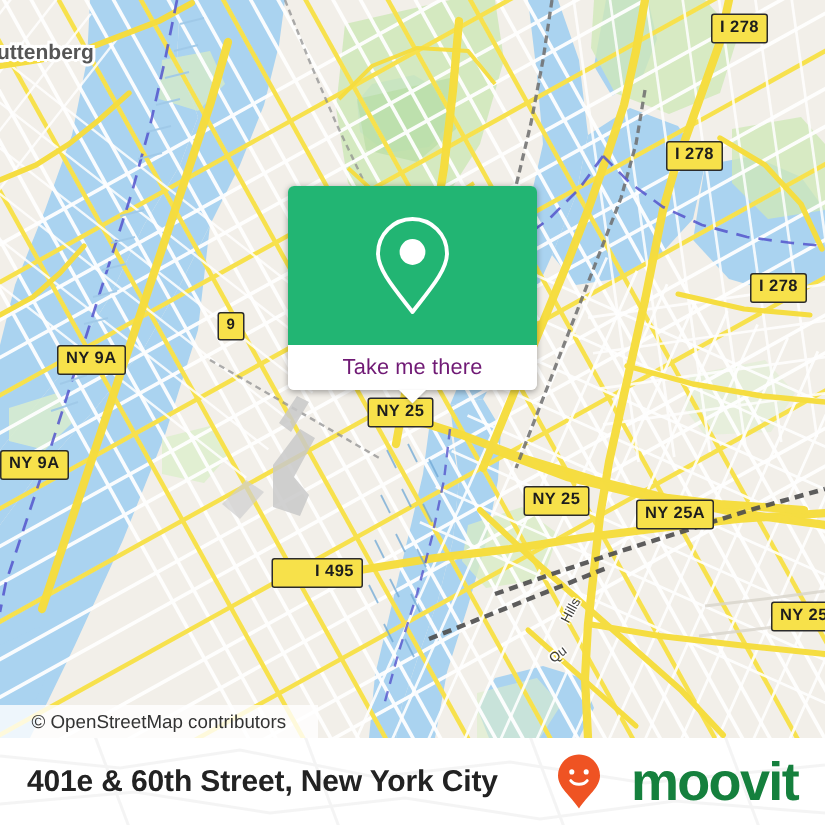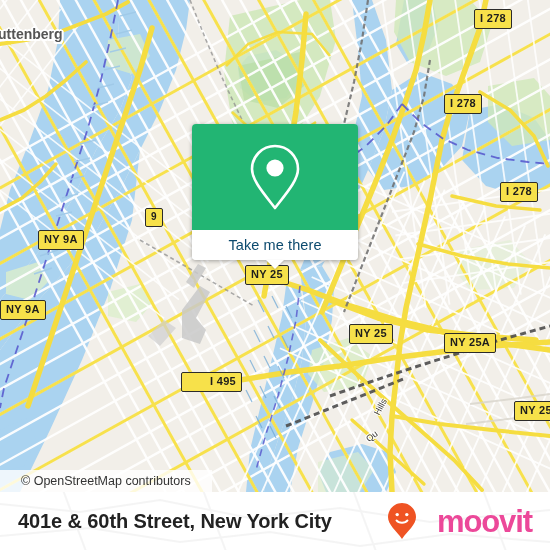--- a/index.html
+++ b/index.html
@@ -45,21 +45,21 @@
     box-shadow:0 1px 4px rgba(0,0,0,.35);
     font-family:"Liberation Sans", sans-serif;
   }
   .card-top{
     background:#22b573;height:106px;border-radius:4px 4px 0 0;
     display:flex;align-items:center;justify-content:center;
   }
   .card-btn{
     background:#ffffff;height:30px;border-radius:0 0 4px 4px;
     display:flex;align-items:center;justify-content:center;
-    color:#0c4a6e;font-size:14.5px;letter-spacing:.1px;
+    color:#701a75;font-size:14.5px;letter-spacing:.1px;
     cursor:pointer;user-select:none;
   }
   .card-tail{
     position:absolute;left:50%;bottom:-9px;margin-left:-9px;
     width:0;height:0;border-left:9px solid transparent;border-right:9px solid transparent;
     border-top:9px solid #ffffff;
     filter:drop-shadow(0 1px 1px rgba(0,0,0,.2));
   }
 
   
@@ -79,21 +79,21 @@
   }
   .footer-ghost{
     position:absolute;left:0;top:0;width:550px;height:58px;opacity:.09;pointer-events:none;
   }
   .footer-title{
     position:relative;color:#222;font-size:20px;font-weight:bold;letter-spacing:-.1px;
     white-space:nowrap;
   }
   .brand{position:relative;display:flex;align-items:center;gap:2px;}
   .brand-word{
-    color:#ec4899;font-size:31px;font-weight:bold;letter-spacing:-1.1px;
+    color:#15803d;font-size:36px;font-weight:bold;letter-spacing:-1.1px;
     line-height:1;margin-left:18px;
   }
 </style>
 </head>
 <body>
 
 <div id="app">
 
   <div class="map">
 
@@ -375,21 +375,21 @@
 
     <div>
       <div class="shield route" style="left:474px;top:9px;">I 278</div>
       <div class="shield route" style="left:444px;top:94px;">I 278</div>
       <div class="shield route" style="left:500px;top:182px;">I 278</div>
       <div class="shield route" style="left:38px;top:230px;">NY 9A</div>
       <div class="shield route" style="left:0px;top:300px;">NY 9A</div>
       <div class="shield small" style="left:145px;top:208px;">9</div>
       <div class="shield route" style="left:245px;top:265px;">NY 25</div>
       <div class="shield route" style="left:349px;top:324px;">NY 25</div>
-      <div class="shield route" style="left:444px;top:333px;">NY 25A</div>
+      <div class="shield route" style="left:424px;top:333px;">NY 25A</div>
       <div class="shield route" style="left:181px;top:372px;padding-left:28px;">I 495</div>
       <div class="shield route" style="left:514px;top:401px;">NY 25</div>
     </div>
 
     <div class="place-label" style="left:-2px;top:26px;">uttenberg</div>
     <div class="street-label" style="left:372px;top:412px;transform:rotate(-62deg);transform-origin:left top;">Hills</div>
     <div class="street-label" style="left:364px;top:436px;transform:rotate(-38deg);transform-origin:left top;">Qu</div>
 
     <div class="card">
       <div class="card-top">

